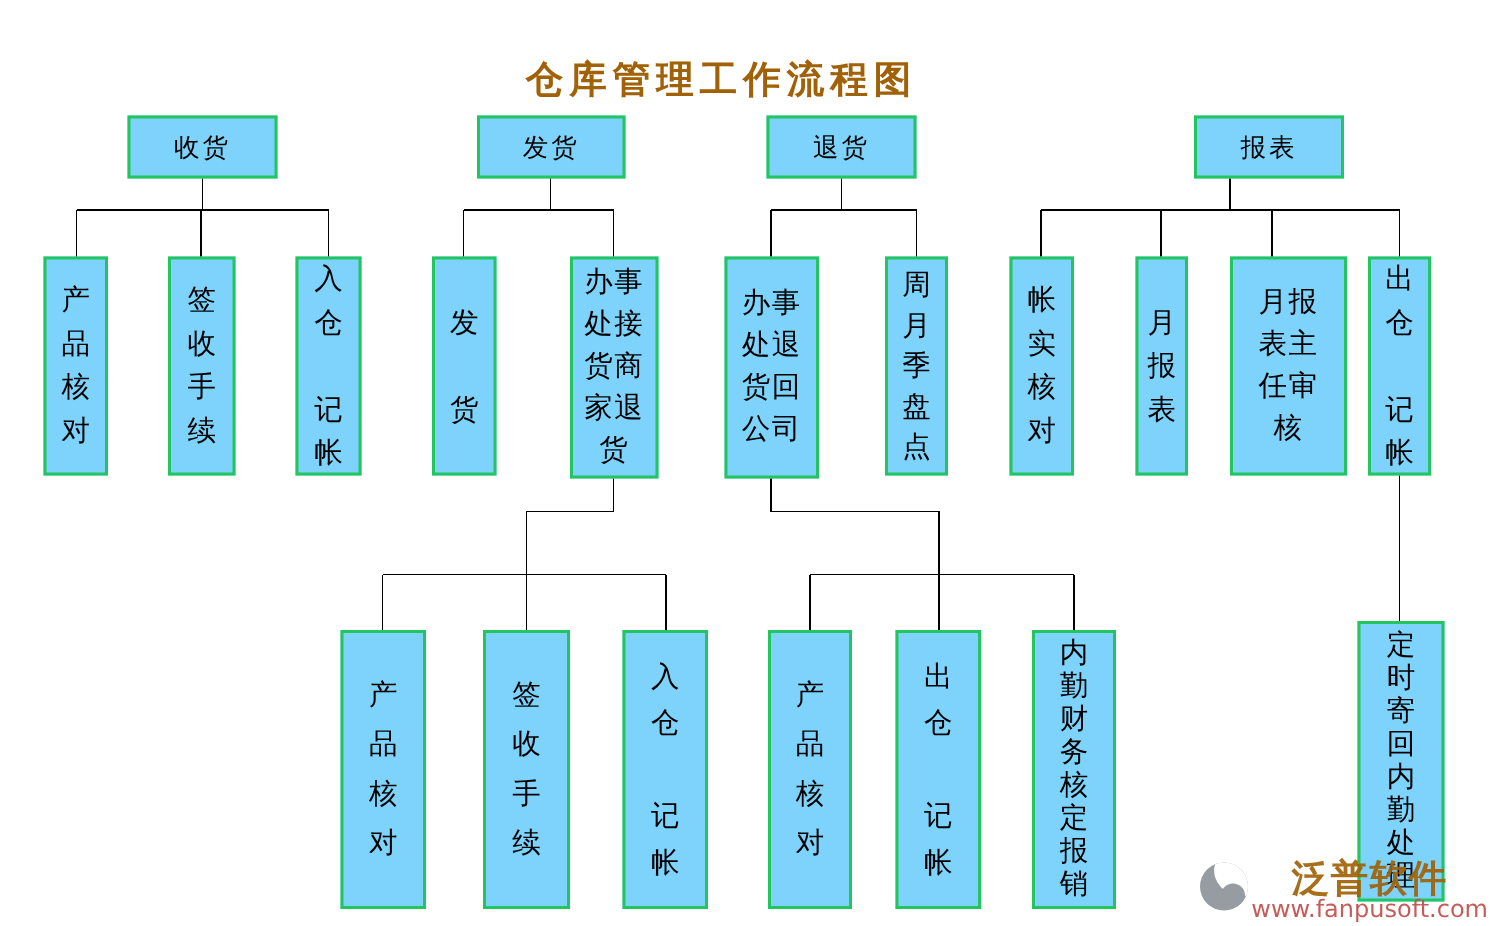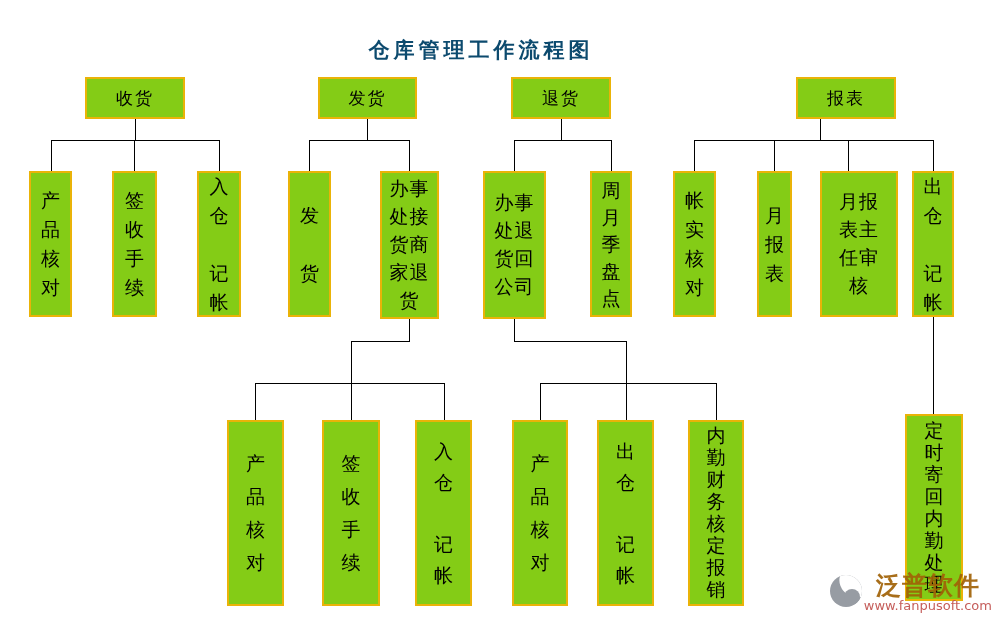--- a/index.html
+++ b/index.html
@@ -7,26 +7,26 @@
     position:relative;
     width:996px;height:617px;
     background:#ffffff;
     font-family:"Liberation Serif","DejaVu Serif",serif;
     overflow:hidden;
   }
   #connectors{position:absolute;left:0;top:0;z-index:1;}
   .title{
     position:absolute;left:481px;top:36px;transform:translateX(-50%);
     font-family:"DejaVu Sans","Liberation Sans",sans-serif;
-    font-size:21px;font-weight:bold;color:#0c4a6e;
+    font-size:25px;font-weight:bold;color:#a16207;
     letter-spacing:4px;white-space:nowrap;z-index:2;
   }
   .node{
     position:absolute;box-sizing:border-box;
-    border:2px solid #eab308;background:#84cc16;
+    border:2px solid #22c55e;background:#7dd3fc;
     display:flex;align-items:center;justify-content:center;
     text-align:center;color:#000;z-index:2;
     white-space:pre-line;
   }
   .top{font-size:17px;letter-spacing:2px;line-height:1;}
   .v{font-size:19px;line-height:29px;}      
   .twocol{font-size:19px;line-height:28px;letter-spacing:1px;}
   .bv{font-size:19px;line-height:33px;}     
   .bv5{font-size:19px;line-height:31px;}    
   .dense{font-size:19px;line-height:22px;}  
@@ -42,21 +42,21 @@
   .wm-logo:after{
     content:"";position:absolute;left:9px;top:-8px;width:34px;height:30px;
     background:#fff;border-radius:50%;transform:rotate(28deg);
   }
   .wm-logo:before{
     content:"";position:absolute;left:14px;top:14px;width:16px;height:16px;
     background:#8f949c;border-radius:50%;z-index:1;
   }
   .wm-col{display:flex;flex-direction:column;align-items:center;margin-left:2px;}
   .wm-brand{font-size:25px;font-weight:bold;color:#a16207;letter-spacing:1px;line-height:26px;}
-  .wm-url{font-size:13px;color:#c0504d;line-height:14px;}
+  .wm-url{font-size:16px;color:#c0504d;line-height:14px;}
 </style>
 </head>
 <body>
 
 <div id="stage">
 
   <svg id="connectors" width="996" height="617" viewBox="0 0 996 617">
     <g stroke="#000" stroke-width="1" fill="none" shape-rendering="crispEdges">
 
       <path d="M135 118 V140 M51 140 H219 M51 140 V171 M134 140 V171 M219 140 V171"></path>

